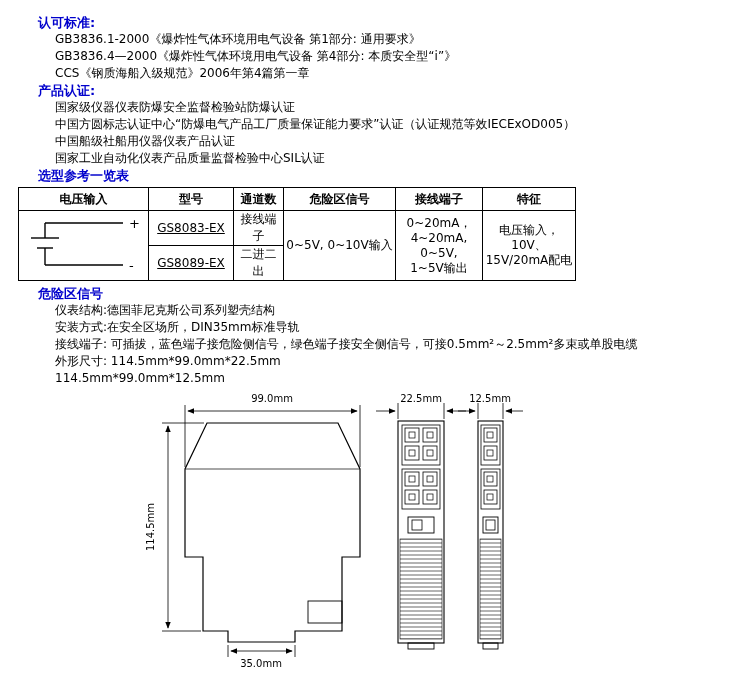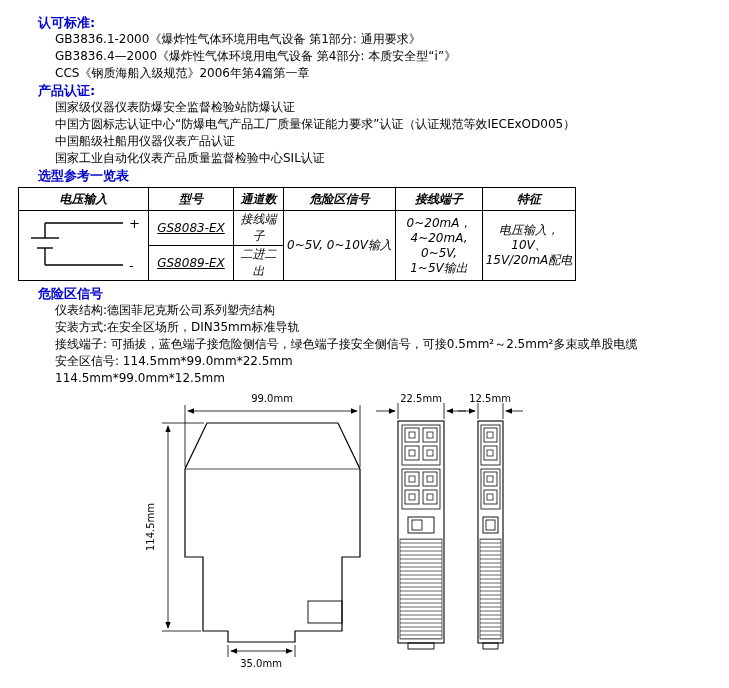--- a/index.html
+++ b/index.html
@@ -2,21 +2,21 @@
 <html><head>
 <meta charset="utf-8">
 <style>
   html,body{margin:0;padding:0;background:#fff;}
   body{width:729px;height:688px;font-family:"DejaVu Sans","Liberation Sans",sans-serif;font-size:12px;color:#000;}
   .page{position:relative;width:729px;height:688px;overflow:hidden;padding-top:14px;box-sizing:border-box;}
   .heading{color:#0000cc;font-weight:bold;font-size:13px;margin-left:38px;line-height:17px;}
   .item{margin-left:55px;line-height:17px;white-space:nowrap;}
   .indent2{margin-left:55px;}
   table.sel{border-collapse:collapse;margin:3px 0 4px 18px;table-layout:fixed;}
-  table.sel th, table.sel td{border:1px solid #000;text-align:center;vertical-align:middle;padding:0 2px;font-size:12px;font-style:italic;}
+  table.sel th, table.sel td{border:1px solid #000;text-align:center;vertical-align:middle;padding:0 2px;font-size:12px;}
   table.sel th{height:22px;font-weight:bold;}
   table.sel td{height:34px;}
   .pre{white-space:pre-line;line-height:15px;}
   .model{ text-decoration:underline;cursor:pointer;}
   svg.drawing{display:block;margin-left:140px;margin-top:2px;}
   svg text{font-family:"DejaVu Sans","Liberation Sans",sans-serif;}
 </style>
 </head>
 <body>
 
@@ -81,21 +81,21 @@
       <td><span class="model">GS8089-EX</span></td>
       <td>二进二出</td>
     </tr>
   </tbody>
     </table>
 
   <div class="heading">危险区信号</div>
   <div class="item">仪表结构:德国菲尼克斯公司系列塑壳结构</div>
   <div class="item">安装方式:在安全区场所，DIN35mm标准导轨</div>
   <div class="item">接线端子: 可插拔，蓝色端子接危险侧信号，绿色端子接安全侧信号，可接0.5mm²～2.5mm²多束或单股电缆</div>
-  <div class="item">安全区信号: 114.5mm*99.0mm*22.5mm</div>
+  <div class="item">外形尺寸: 114.5mm*99.0mm*22.5mm</div>
   <div class="item indent2">114.5mm*99.0mm*12.5mm</div>
 
   <svg class="drawing" width="430" height="288" viewBox="0 0 430 288">
     <defs>
       <marker id="arr" viewBox="0 0 10 10" refX="9" refY="5" markerWidth="9" markerHeight="9" orient="auto-start-reverse">
         <path d="M0,1 L10,5 L0,9 z" fill="#000"></path>
       </marker>
       <pattern id="hlines" width="4" height="4" patternUnits="userSpaceOnUse">
         <line x1="0" y1="2" x2="4" y2="2" stroke="#000" stroke-width="0.6"></line>
       </pattern>

